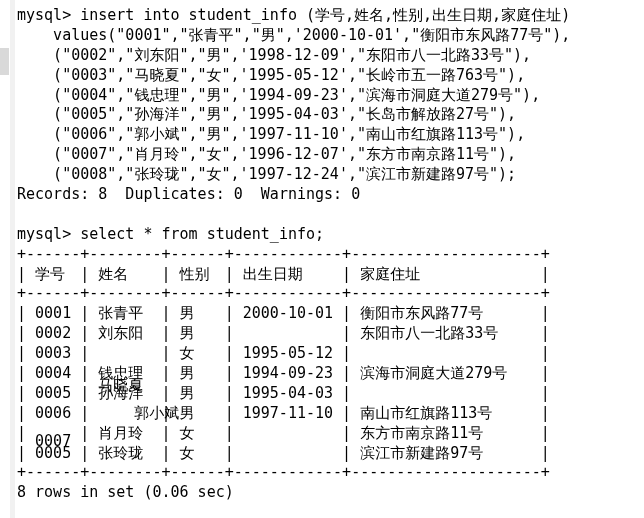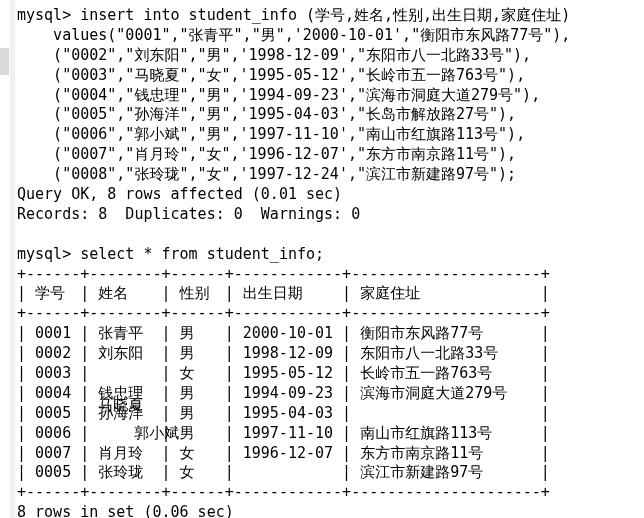--- a/index.html
+++ b/index.html
@@ -36,21 +36,20 @@
   <div class="content">
     <div class="line">mysql&gt; insert into student_info (学号,姓名,性别,出生日期,家庭住址)</div>
     <div class="line">    values("0001","张青平","男",'2000-10-01',"衡阳市东风路77号"),</div>
     <div class="line">    ("0002","刘东阳","男",'1998-12-09',"东阳市八一北路33号"),</div>
     <div class="line">    ("0003","马晓夏","女",'1995-05-12',"长岭市五一路763号"),</div>
     <div class="line">    ("0004","钱忠理","男",'1994-09-23',"滨海市洞庭大道279号"),</div>
     <div class="line">    ("0005","孙海洋","男",'1995-04-03',"长岛市解放路27号"),</div>
     <div class="line">    ("0006","郭小斌","男",'1997-11-10',"南山市红旗路113号"),</div>
     <div class="line">    ("0007","肖月玲","女",'1996-12-07',"东方市南京路11号"),</div>
     <div class="line">    ("0008","张玲珑","女",'1997-12-24',"滨江市新建路97号");</div>
-    <div class="line">Query OK, 8 rows affected (0.01 sec)</div>
     <div class="line">Records: 8  Duplicates: 0  Warnings: 0</div>
     <div class="line"></div>
     <div class="line">mysql&gt; select * from student_info;</div>
 
     <div id="result-table">
         <div class="line">+------+--------+------+------------+---------------------+</div>
         <div class="t-row">
           <span class="pos" style="left: calc(var(--u) * 0);">|</span>
           <span class="pos" style="left: calc(var(--u) * 7);">|</span>
           <span class="pos" style="left: calc(var(--u) * 16);">|</span>
@@ -80,35 +79,33 @@
         <div class="t-row">
           <span class="pos" style="left: calc(var(--u) * 0);">|</span>
           <span class="pos" style="left: calc(var(--u) * 7);">|</span>
           <span class="pos" style="left: calc(var(--u) * 16);">|</span>
           <span class="pos" style="left: calc(var(--u) * 23);">|</span>
           <span class="pos" style="left: calc(var(--u) * 36);">|</span>
           <span class="pos" style="left: calc(var(--u) * 58);">|</span>
           <span class="pos" style="left: calc(var(--u) * 2);">0002</span>
           <span class="pos" style="left: calc(var(--u) * 9);">刘东阳</span>
           <span class="pos" style="left: calc(var(--u) * 18);">男</span>
-          <span class="pos" style="left: calc(var(--u) * 25);">1998-12-09</span>
           <span class="pos" style="left: calc(var(--u) * 38);">东阳市八一北路33号</span>
         </div>
         <div class="t-row">
           <span class="pos" style="left: calc(var(--u) * 0);">|</span>
           <span class="pos" style="left: calc(var(--u) * 7);">|</span>
           <span class="pos" style="left: calc(var(--u) * 16);">|</span>
           <span class="pos" style="left: calc(var(--u) * 23);">|</span>
           <span class="pos" style="left: calc(var(--u) * 36);">|</span>
           <span class="pos" style="left: calc(var(--u) * 58);">|</span>
           <span class="pos" style="left: calc(var(--u) * 2);">0003</span>
           <span class="pos" style="left: calc(var(--u) * 9); margin-top: 32px;">马晓夏</span>
           <span class="pos" style="left: calc(var(--u) * 18);">女</span>
           <span class="pos" style="left: calc(var(--u) * 25);">1995-05-12</span>
-          <span class="pos" style="left: calc(var(--u) * 38);">长岭市五一路763号</span>
         </div>
         <div class="t-row">
           <span class="pos" style="left: calc(var(--u) * 0);">|</span>
           <span class="pos" style="left: calc(var(--u) * 7);">|</span>
           <span class="pos" style="left: calc(var(--u) * 16);">|</span>
           <span class="pos" style="left: calc(var(--u) * 23);">|</span>
           <span class="pos" style="left: calc(var(--u) * 36);">|</span>
           <span class="pos" style="left: calc(var(--u) * 58);">|</span>
           <span class="pos" style="left: calc(var(--u) * 2);">0004</span>
           <span class="pos" style="left: calc(var(--u) * 9);">钱忠理</span>
@@ -141,24 +138,23 @@
           <span class="pos" style="left: calc(var(--u) * 25);">1997-11-10</span>
           <span class="pos" style="left: calc(var(--u) * 38);">南山市红旗路113号</span>
         </div>
         <div class="t-row">
           <span class="pos" style="left: calc(var(--u) * 0);">|</span>
           <span class="pos" style="left: calc(var(--u) * 7);">|</span>
           <span class="pos" style="left: calc(var(--u) * 16);">|</span>
           <span class="pos" style="left: calc(var(--u) * 23);">|</span>
           <span class="pos" style="left: calc(var(--u) * 36);">|</span>
           <span class="pos" style="left: calc(var(--u) * 58);">|</span>
-          <span class="pos" style="left: calc(var(--u) * 2);">0007</span>
+          <span class="pos" style="left: calc(var(--u) * 2); margin-top: 8px;">0007</span>
           <span class="pos" style="left: calc(var(--u) * 9);">肖月玲</span>
           <span class="pos" style="left: calc(var(--u) * 18);">女</span>
-          <span class="pos" style="left: calc(var(--u) * 25);">1996-12-07</span>
           <span class="pos" style="left: calc(var(--u) * 38);">东方市南京路11号</span>
         </div>
         <div class="t-row">
           <span class="pos" style="left: calc(var(--u) * 0);">|</span>
           <span class="pos" style="left: calc(var(--u) * 7);">|</span>
           <span class="pos" style="left: calc(var(--u) * 16);">|</span>
           <span class="pos" style="left: calc(var(--u) * 23);">|</span>
           <span class="pos" style="left: calc(var(--u) * 36);">|</span>
           <span class="pos" style="left: calc(var(--u) * 58);">|</span>
           <span class="pos" style="left: calc(var(--u) * 2);">0005</span>

